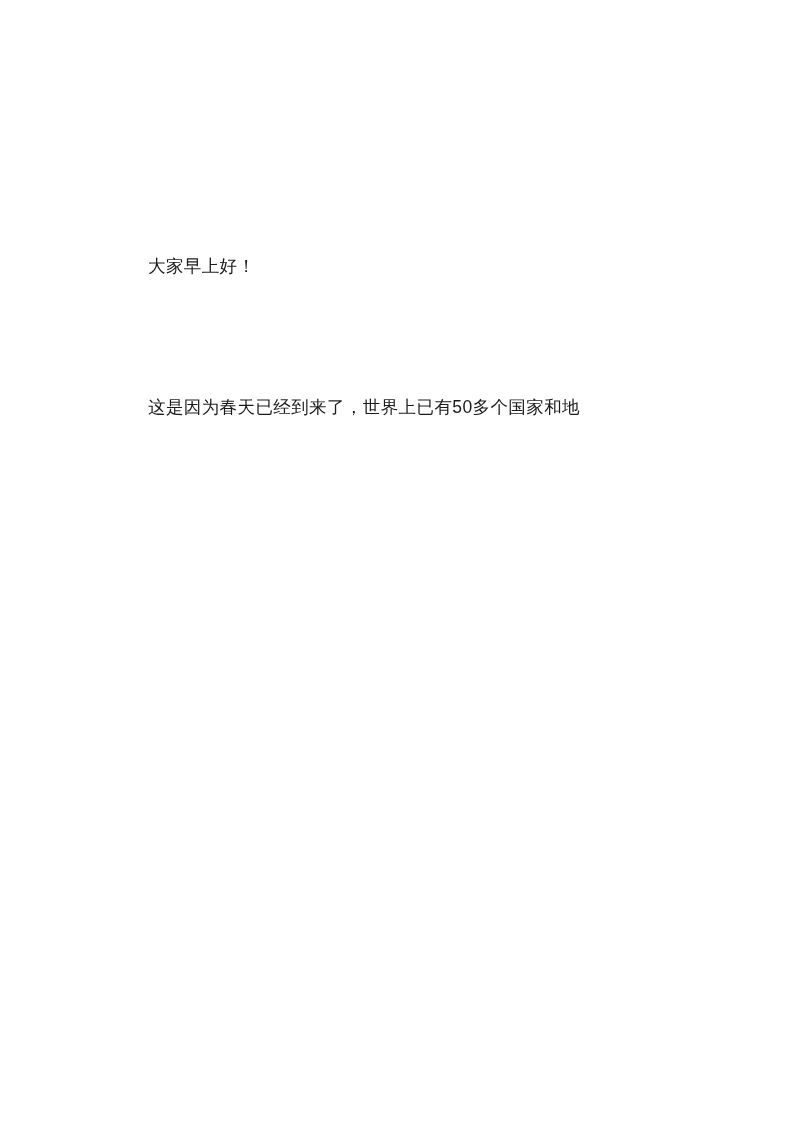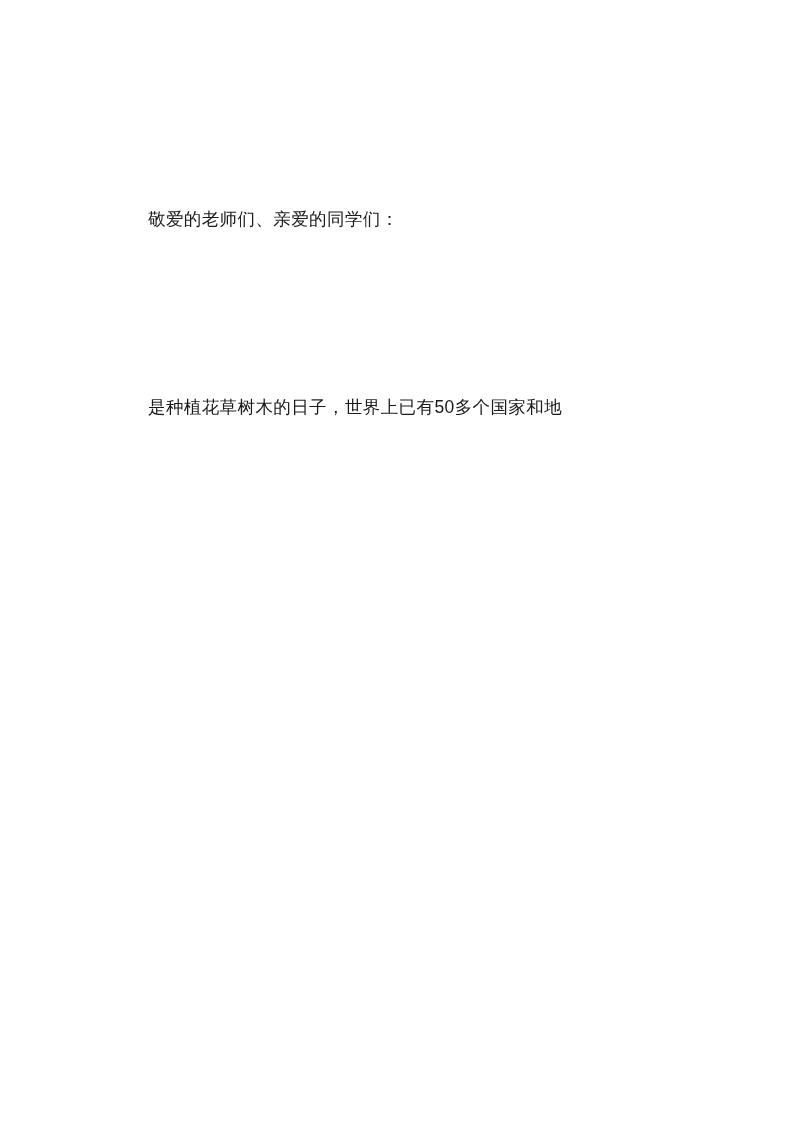--- a/index.html
+++ b/index.html
@@ -43,26 +43,26 @@
   .spacer-1 { height: 47px; }
   .spacer-2 { height: 47px; }
   .spacer-3 { height: 47px; }
 </style>
 </head>
 <body>
 
 <div class="page">
   <div class="doc-body">
 
-    <p class="para indent">敬爱的老师们、亲爱的同学们：</p>
 
     <div class="spacer-1"></div>
 
+    <p class="para indent">大家早上好！</p>
 
     <div class="spacer-2"></div>
 
 
     <div class="spacer-3"></div>
 
-    <p class="para indent">是种植花草树木的日子，世界上已有50多个国家和地</p>
+    <p class="para indent">这是因为春天已经到来了，世界上已有50多个国家和地</p>
 
   </div>
 </div>
 
 </body></html>

